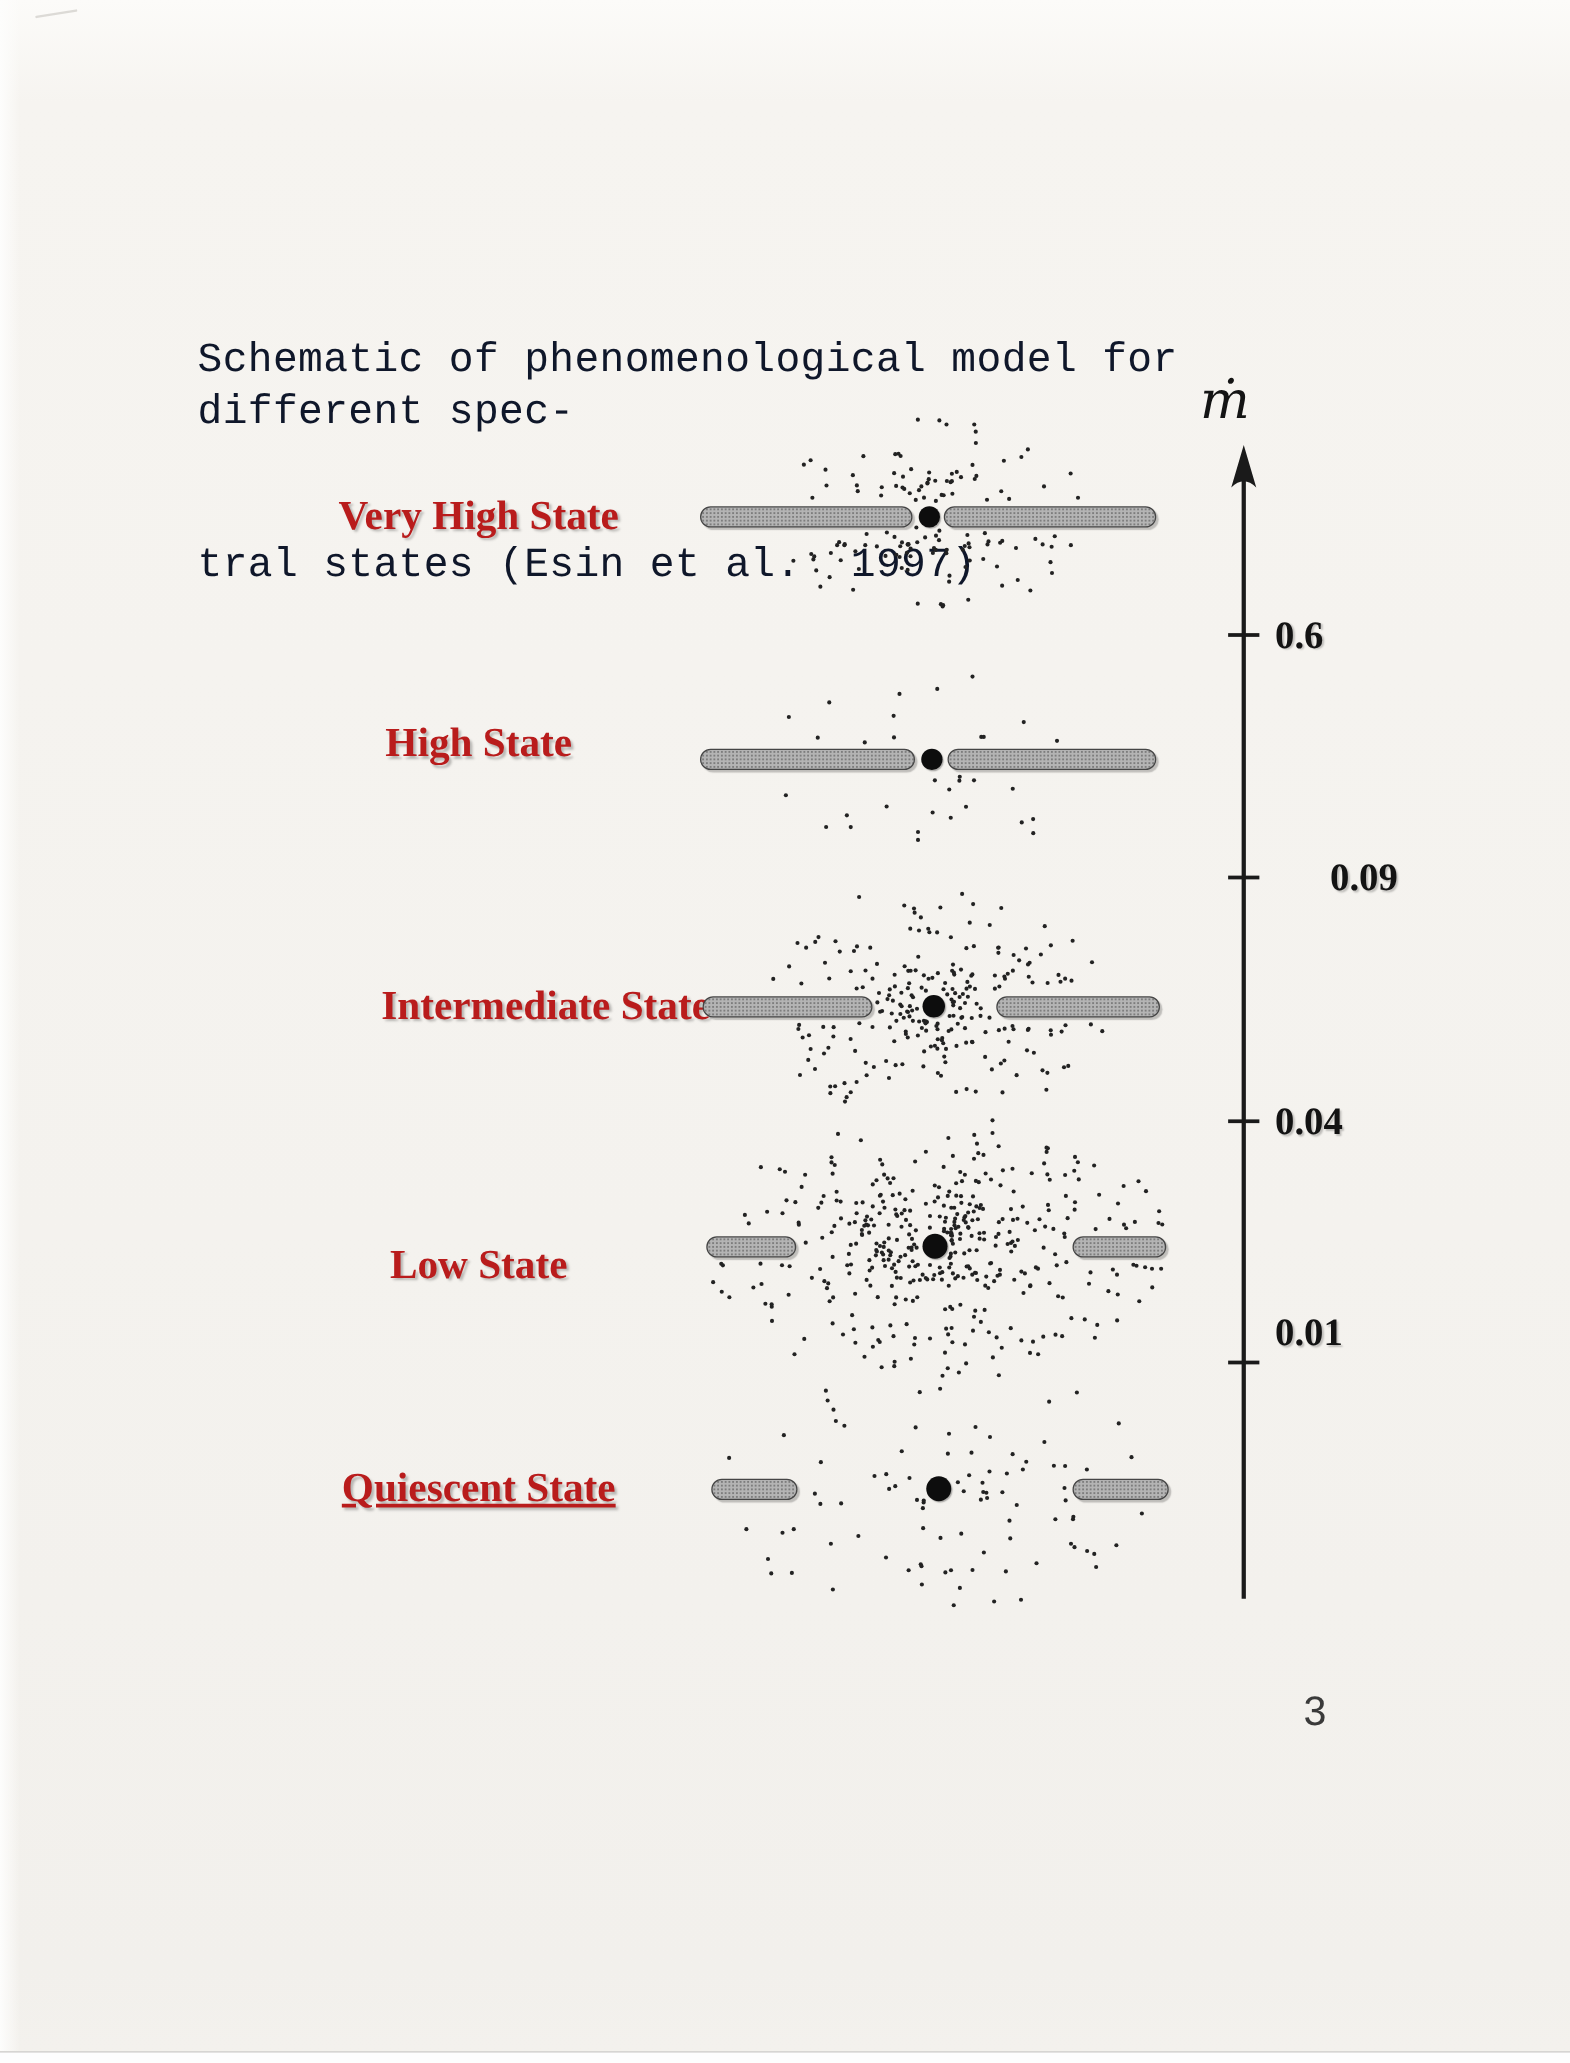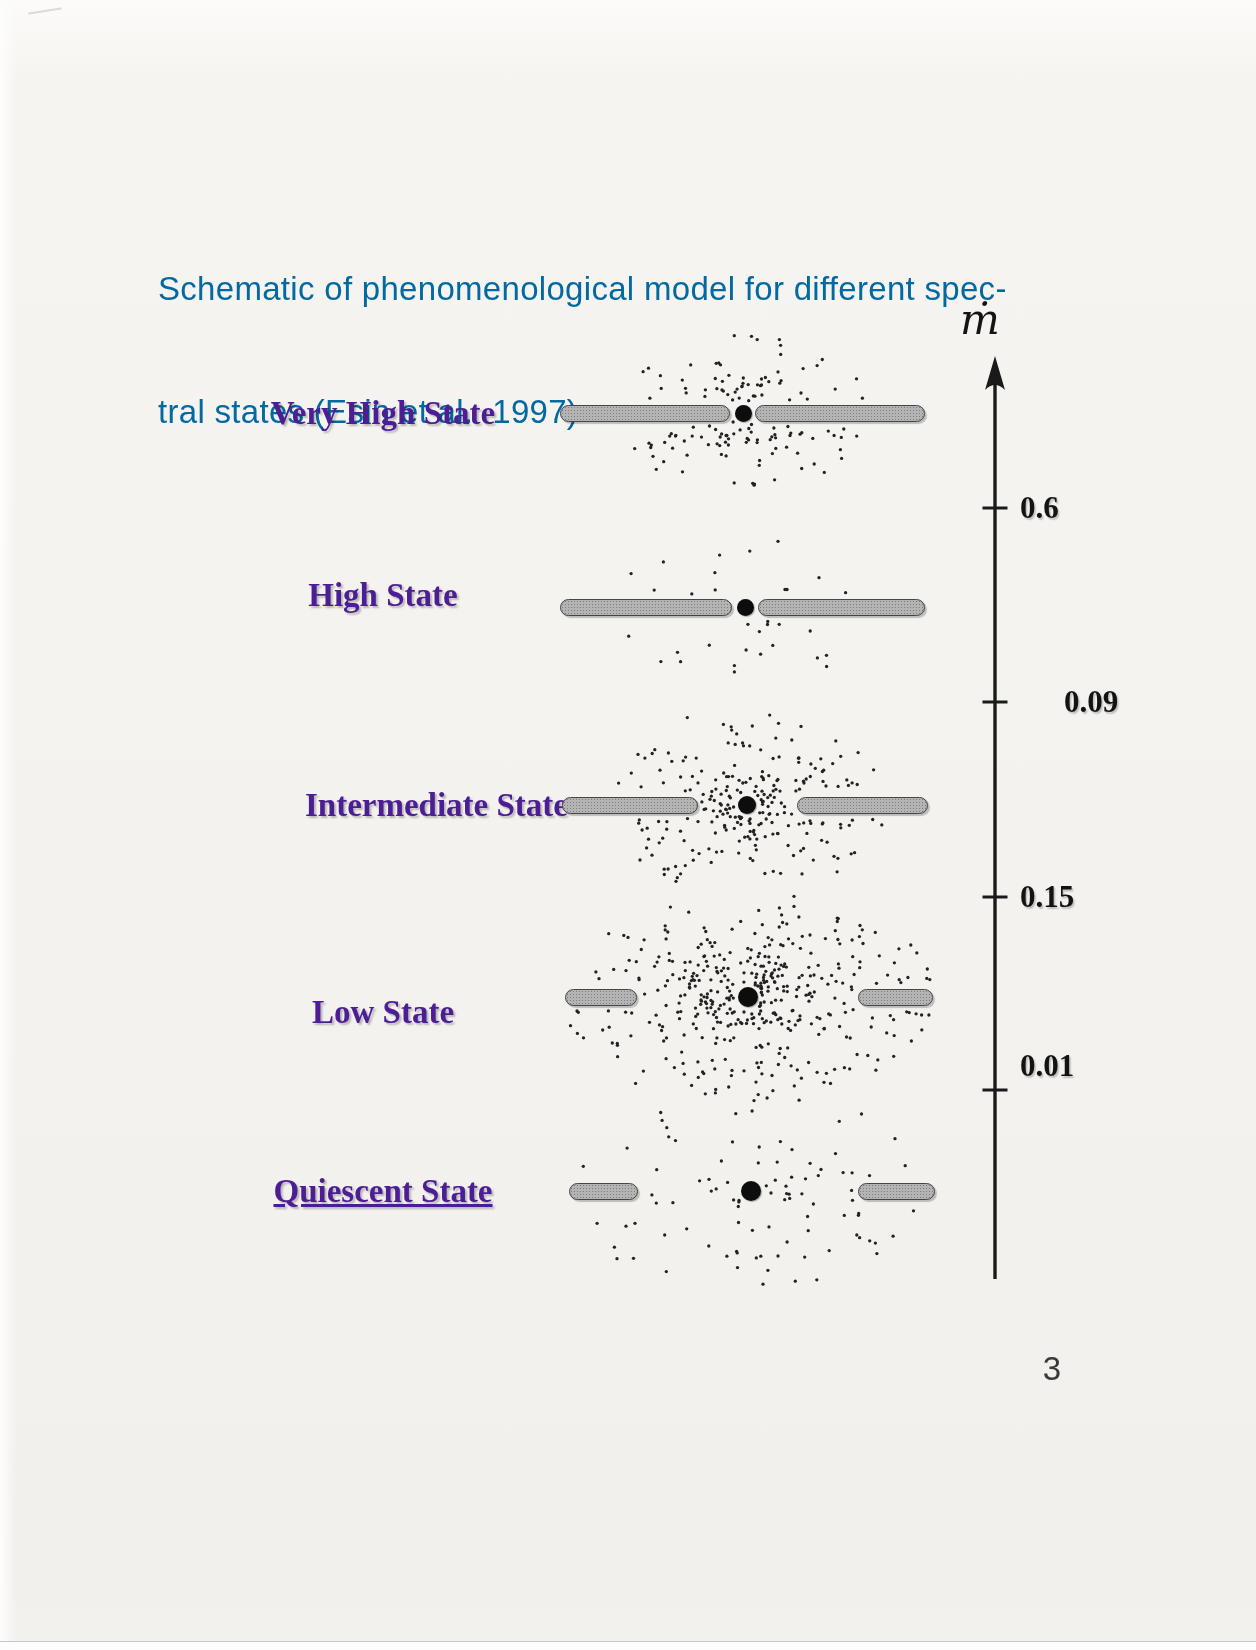--- a/index.html
+++ b/index.html
@@ -20,29 +20,30 @@
   .bottom-strip{
     position:absolute;left:0;top:1641px;width:1256px;height:9px;
     background:#fdfdfe;border-top:1px solid #c9c8c5;
   }
   .scan-mark{
     position:absolute;left:28px;top:10px;width:34px;height:2px;
     background:#d8d6d2;transform:rotate(-9deg);border-radius:2px;opacity:.9;
   }
   .title{
     position:absolute;left:158px;top:186px;width:980px;
-    font-size:33px;line-height:41px;letter-spacing:.3px;color:#0369a1;
+    font-size:33px;line-height:41px;letter-spacing:.3px;color:#0f172a;
     white-space:pre-wrap;
+    font-family:Liberation Mono, monospace;
   }
   .figure{position:absolute;left:0;top:0;width:1256px;height:1650px;}
   svg.overlay{position:absolute;left:0;top:0;pointer-events:none;}
   .state-label{
     position:absolute;left:198px;width:370px;height:44px;line-height:44px;
     text-align:center;
-    font-family:"Liberation Serif", serif;font-weight:bold;font-size:33px;color:#4c1d95;
+    font-family:"Liberation Serif", serif;font-weight:bold;font-size:33px;color:#b91c1c;
     text-shadow:2px 2px 2px rgba(0,0,0,.25);
     white-space:nowrap;
   }
   .disk-bar{
     position:absolute;height:17px;box-sizing:border-box;
     border:1.5px solid #454545;border-radius:9px;
     background-color:#b4b4b4;
     background-image:radial-gradient(circle,#7d7d7d 0.8px,rgba(0,0,0,0) 1px);
     background-size:3px 3px;
     box-shadow:2px 2px 1px rgba(0,0,0,.22);
@@ -1040,20 +1041,20 @@
       <div class="black-hole" style="left: 738px; top: 987px; height: 20px; width: 20px;"></div>
       <div class="state-label" style="top: 1169px; text-decoration: underline;">Quiescent State</div>
       <div class="disk-bar" style="left: 569px; top: 1182.5px; width: 69px;"></div>
       <div class="disk-bar" style="left: 858px; top: 1182.5px; width: 77px;"></div>
       <div class="black-hole" style="left: 741px; top: 1181px; height: 20px; width: 20px;"></div>
     </div>
   <div class="mdot-label">ṁ</div>
   <div id="ticks">
       <div class="tick-label" style="top: 488px;">0.6</div>
       <div class="tick-label" style="top: 682px; margin-left: 44px;">0.09</div>
-      <div class="tick-label" style="top: 877px;">0.15</div>
+      <div class="tick-label" style="top: 877px;">0.04</div>
       <div class="tick-label" style="top: 1046px;">0.01</div>
     </div>
 </div>
 
 <div class="page-number">3</div>
 
 <div class="bottom-strip"></div>
 
 </body></html>

